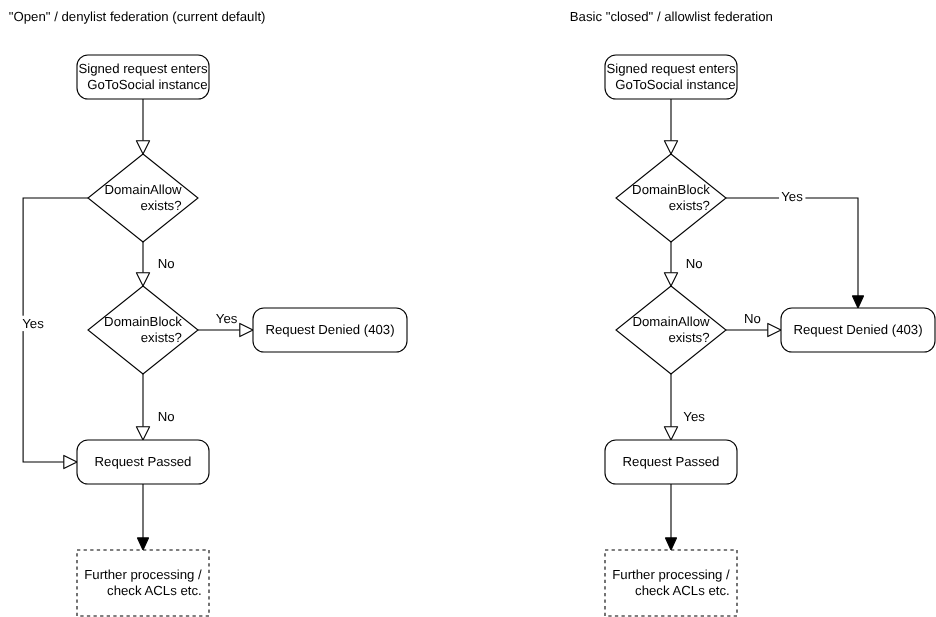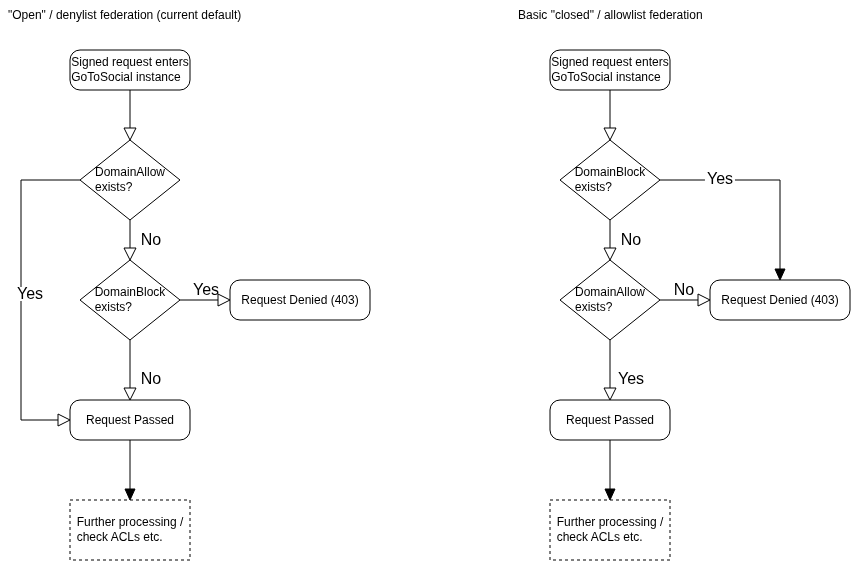--- a/index.html
+++ b/index.html
@@ -22,28 +22,28 @@
     position: absolute;
     font-size: 12px;
     line-height: 14px;
     white-space: nowrap;
   }
   .node-label {
     position: absolute;
     display: flex;
     align-items: center;
     justify-content: center;
-    text-align: left;
+    text-align: right;
     font-size: 12px;
     line-height: 1.25;
     white-space: pre-line;
   }
   .edge-label {
     position: absolute;
-    font-size: 16px;
+    font-size: 12px;
     line-height: 14px;
     transform: translate(-50%, -50%);
     white-space: nowrap;
   }
   .edge-label.on-line { background: #ffffff; padding: 0 2px; }
 </style>
 </head>
 <body>
 
 <div class="canvas">

